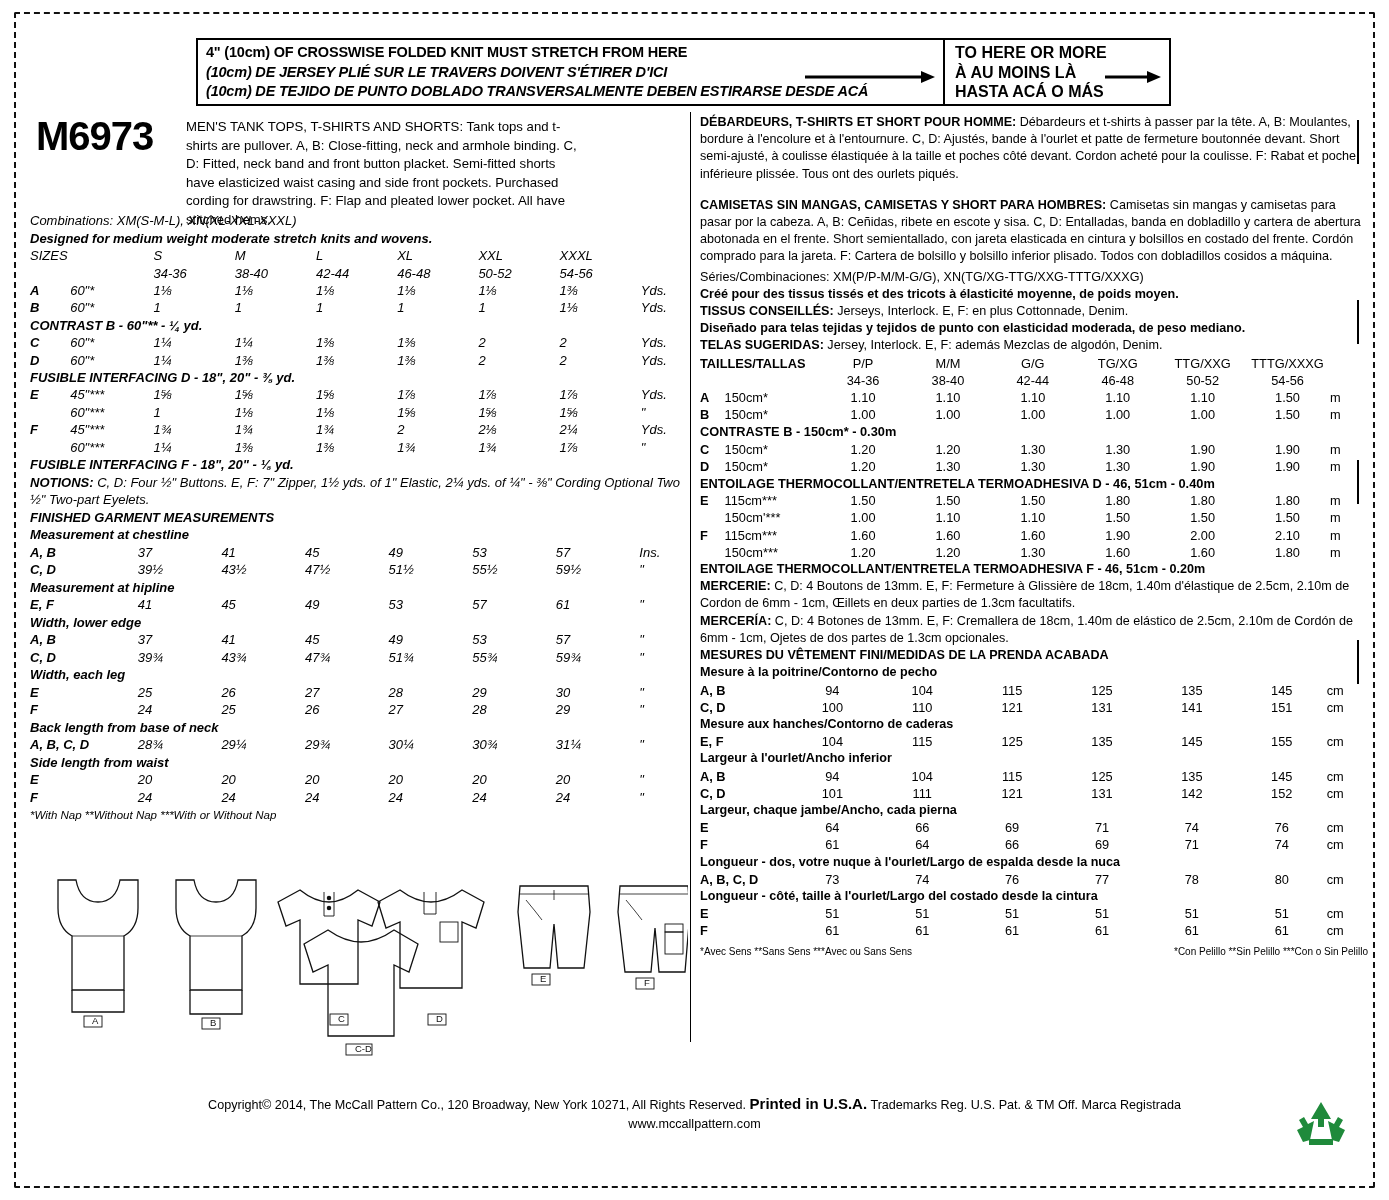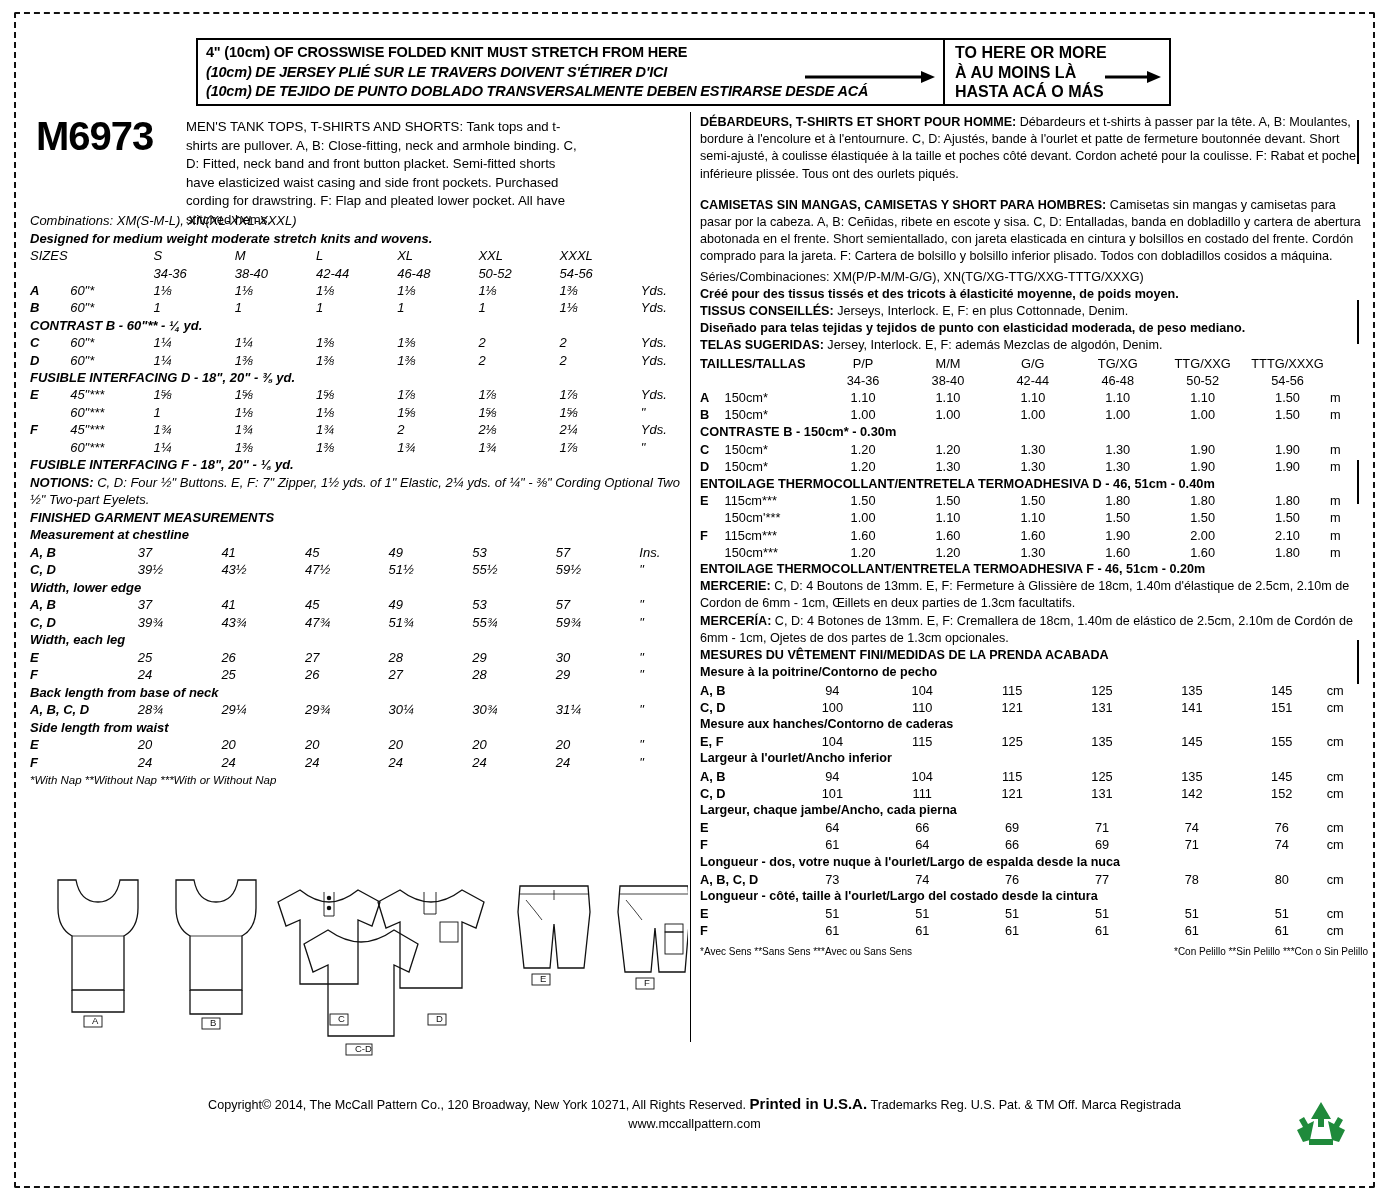--- a/index.html
+++ b/index.html
@@ -294,20 +294,37 @@
           <td class="c-s">47½</td>
           <td class="c-s">51½</td>
           <td class="c-s">55½</td>
           <td class="c-s">59½</td>
           <td class="c-u">"</td>
         </tr>
       </tbody>
         </table>
     </div>
 
+    <div>
+      <div class="sub-h">Measurement at hipline</div>
+      <table class="tbl">
+        <tbody>
+            <tr>
+          <td class="c-lab" style="width:98px">E, F</td>
+          <td class="c-s">41</td>
+          <td class="c-s">45</td>
+          <td class="c-s">49</td>
+          <td class="c-s">53</td>
+          <td class="c-s">57</td>
+          <td class="c-s">61</td>
+          <td class="c-u">"</td>
+        </tr>
+      </tbody>
+        </table>
+    </div>
 
     <div>
       <div class="sub-h">Width, lower edge</div>
       <table class="tbl">
         <tbody>
             <tr>
           <td class="c-lab" style="width:98px">A, B</td>
           <td class="c-s">37</td>
           <td class="c-s">41</td>
           <td class="c-s">45</td>

